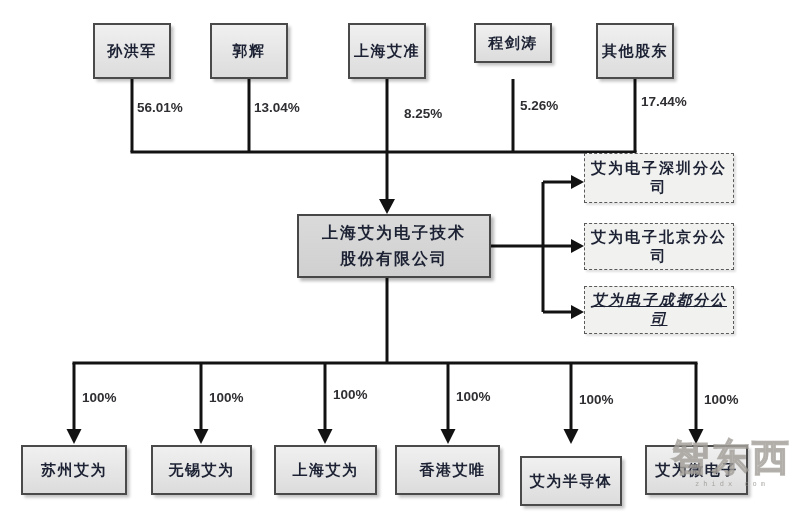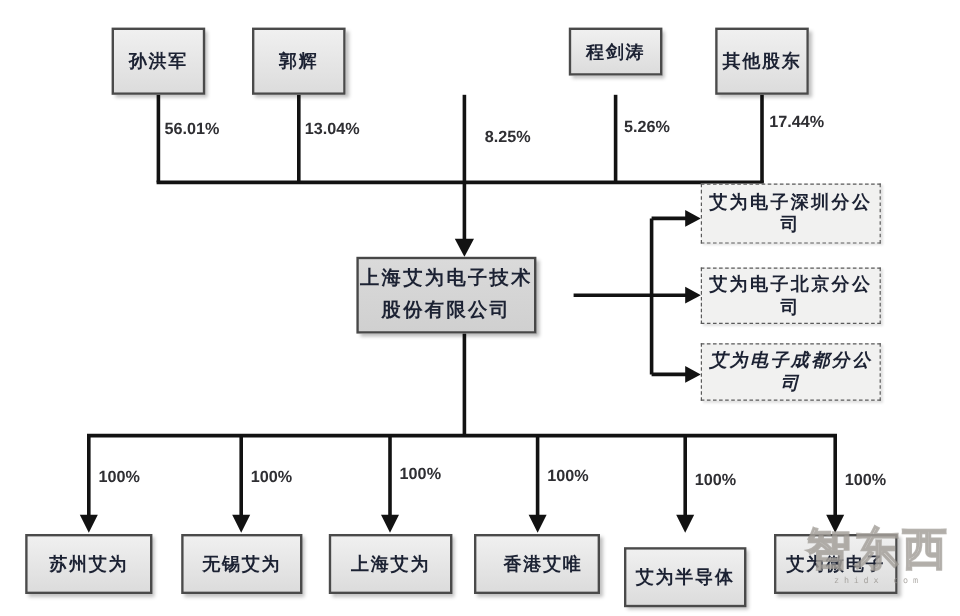--- a/index.html
+++ b/index.html
@@ -46,20 +46,21 @@
   }
   .node.dashed {
     background: #f1f1f0;
     border: 1.6px dashed #5a5a5a;
     box-shadow: 1.5px 1.5px 2px rgba(0,0,0,0.12);
     font-size: 15px;
     letter-spacing: 2px;
   }
   .node.dashed.italic-label {
     font-style: italic;
+    text-decoration: underline;
   }
   .shareholder, .subsidiary {
     font-size: 15px;
     letter-spacing: 1.5px;
   }
   .pct-label {
     position: absolute;
     font-family: "Liberation Sans", "DejaVu Sans", sans-serif;
     font-size: 13.5px;
     font-weight: 600;
@@ -139,30 +140,31 @@
       <polygon points="193.5,429 208.5,429 201,444"></polygon>
       <polygon points="317.5,429 332.5,429 325,444"></polygon>
       <polygon points="440.5,429 455.5,429 448,444"></polygon>
       <polygon points="563.5,429 578.5,429 571,444"></polygon>
       <polygon points="688.5,429 703.5,429 696,444"></polygon>
     </g>
   </svg>
 
   <div class="node solid shareholder" style="left:93px; top:23px; width:78px; height:56px;">孙洪军</div>
   <div class="node solid shareholder" style="left:210px; top:23px; width:78px; height:56px;">郭辉</div>
+  <div class="node solid shareholder" style="left:348px; top:23px; width:78px; height:56px;">上海艾准</div>
   <div class="node solid shareholder" style="left:474px; top:23px; width:78px; height:40px;">程剑涛</div>
   <div class="node solid shareholder" style="left:596px; top:23px; width:78px; height:56px;">其他股东</div>
 
   <div class="pct-label" style="left:137px; top:100px;">56.01%</div>
   <div class="pct-label" style="left:254px; top:100px;">13.04%</div>
   <div class="pct-label" style="left:404px; top:106px;">8.25%</div>
   <div class="pct-label" style="left:520px; top:98px;">5.26%</div>
   <div class="pct-label" style="left:641px; top:94px;">17.44%</div>
 
-  <div class="node parent-node" style="left:297px; top:214px; width:150px; height:64px;">
+  <div class="node parent-node" style="left:297px; top:214px; width:194px; height:64px;">
     <div>
       <div>上海艾为电子技术</div>
       <div>股份有限公司</div>
     </div>
   </div>
 
   <div class="node dashed" style="left:584px; top:153px; width:150px; height:50px;">艾为电子深圳分公司</div>
   <div class="node dashed" style="left:584px; top:223px; width:150px; height:47px;">艾为电子北京分公司</div>
   <div class="node dashed italic-label" style="left:584px; top:286px; width:150px; height:48px;">艾为电子成都分公司</div>
 

